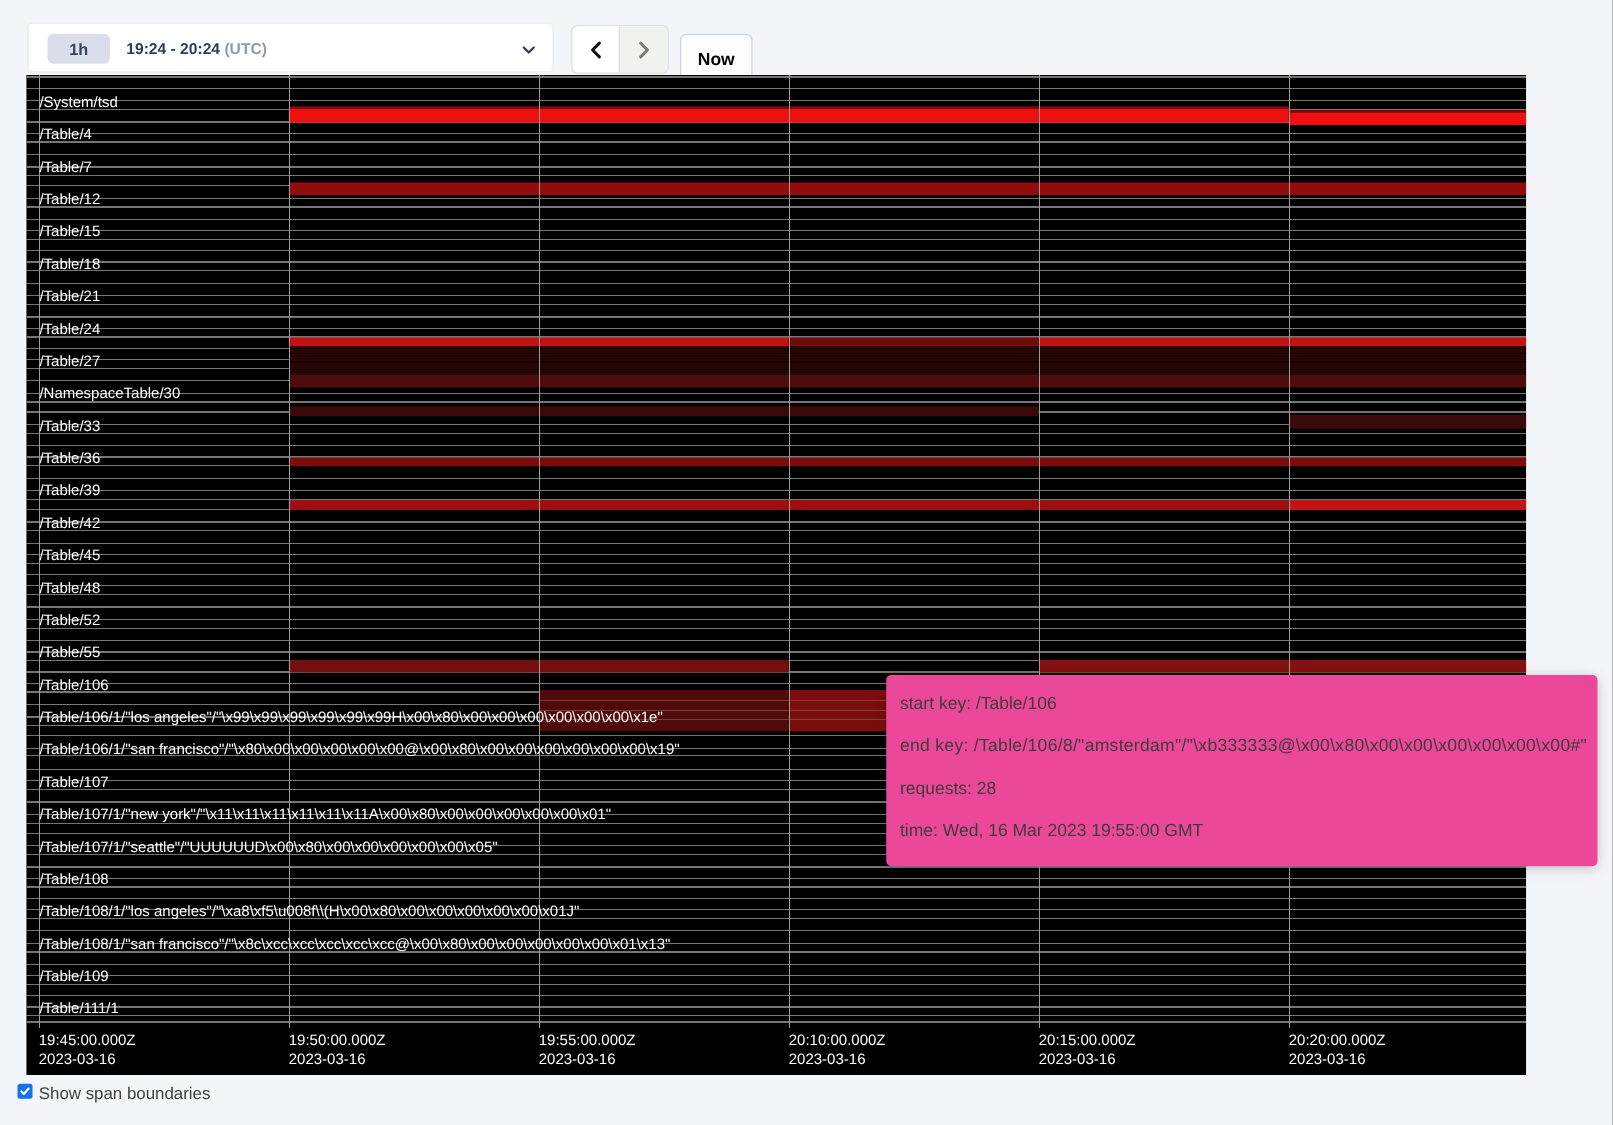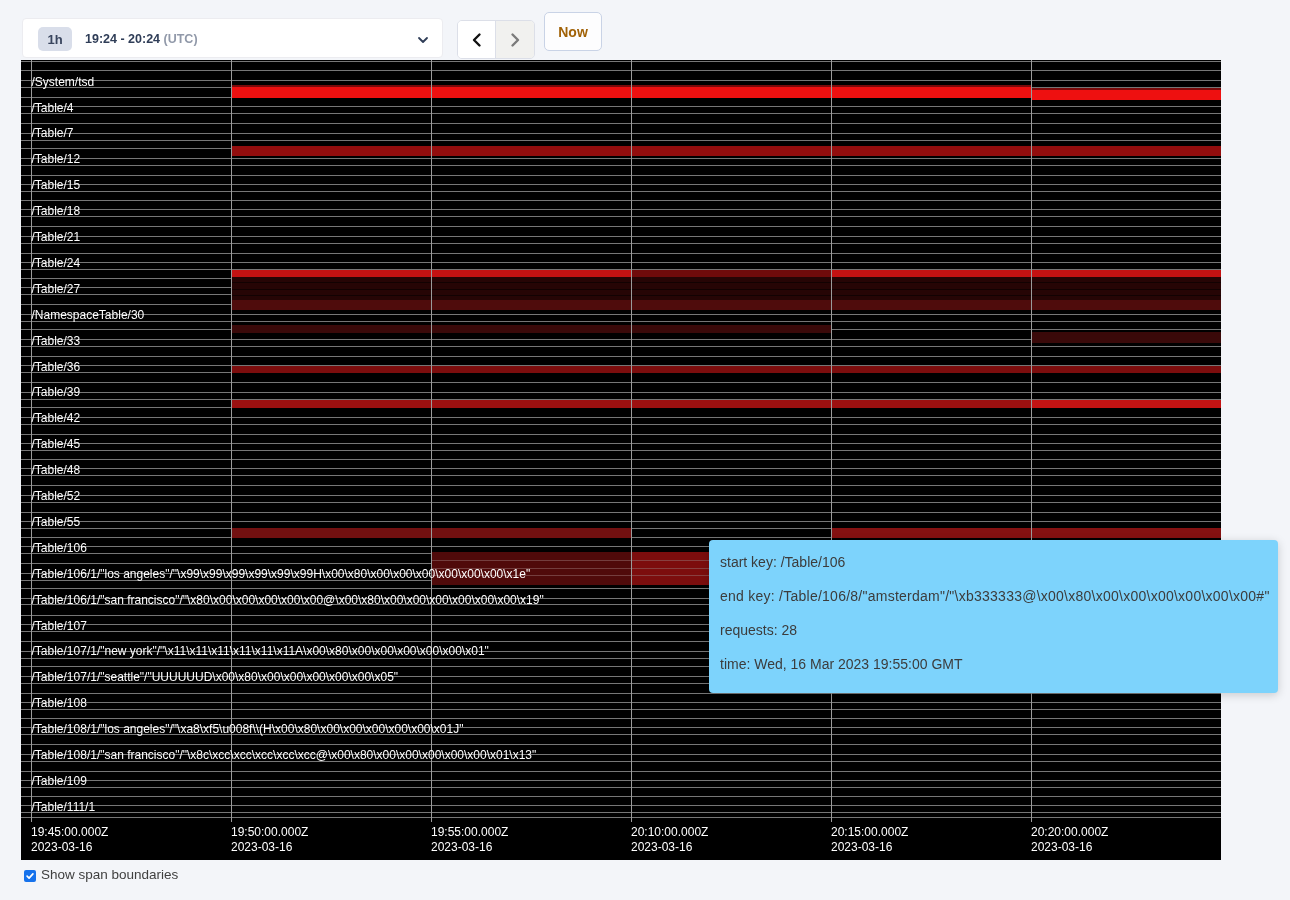--- a/index.html
+++ b/index.html
@@ -1,29 +1,29 @@
 <!DOCTYPE html>
 <html><head><meta charset="utf-8"><style>
 *{margin:0;padding:0;box-sizing:border-box}
 html,body{width:1290px;height:900px;background:#f3f5f9;font-family:"Liberation Sans",sans-serif;overflow:hidden;position:relative}
 .abs{position:absolute}
 .timesel{left:22px;top:18px;width:421px;height:40px;background:#fff;border:1px solid #ececf0;border-radius:4px;display:flex;align-items:center}
-.badge{margin-left:15px;margin-top:2px;width:34px;height:24px;background:#d9deea;border-radius:5px;display:flex;align-items:center;justify-content:center;font-size:13px;font-weight:bold;color:#39455e}
+.badge{margin-left:15px;margin-top:2px;width:50px;height:24px;background:#d9deea;border-radius:5px;display:flex;align-items:center;justify-content:center;font-size:13px;font-weight:bold;color:#39455e}
 .trange{margin-left:13px;margin-top:2px;font-size:12.5px;font-weight:bold;color:#2f3d57}
 .trange .utc{font-weight:bold;color:#9199a9}
 .chev{position:absolute;right:13px;top:15px}
 .navgrp{left:457px;top:20px;height:39px;display:flex;border:1px solid #dcdfe8;border-radius:5px;overflow:hidden}
 .navb{width:38px;height:37px;display:flex;align-items:center;justify-content:center}
 .navb.l{background:#fff;border-right:1px solid #dcdfe8}
 .navb.r{background:#f1f1ef}
-.nowbtn{left:544px;top:12px;width:58px;height:39px;background:#fdfdfe;border:1px solid #c9d3e6;border-radius:5px;display:flex;align-items:center;justify-content:center;font-size:14px;font-weight:bold;color:#a16207}
+.nowbtn{left:544px;top:27px;width:58px;height:39px;background:#fdfdfe;border:1px solid #c9d3e6;border-radius:5px;display:flex;align-items:center;justify-content:center;font-size:14px;font-weight:bold;color:#000000}
 .rl{fill:#ffffff;font-size:12px;font-family:"Liberation Sans",sans-serif}
 .al{fill:#ffffff;font-size:12px;font-family:"Liberation Sans",sans-serif}
-.tooltip{left:709px;top:540px;width:569px;height:153px;background:#7dd3fc;border-radius:4px;box-shadow:0 2px 10px rgba(0,0,0,.18);padding:5px 11px;font-size:14px;color:#3c3c3c;line-height:34px;white-space:nowrap;overflow:hidden}
-.cbrow{left:24px;top:867px;display:flex;align-items:flex-end;font-size:13.5px;color:#404040}
+.tooltip{left:709px;top:540px;width:569px;height:153px;background:#ec4899;border-radius:4px;box-shadow:0 2px 10px rgba(0,0,0,.18);padding:5px 11px;font-size:14px;color:#3c3c3c;line-height:34px;white-space:nowrap;overflow:hidden}
+.cbrow{left:14px;top:867px;display:flex;align-items:flex-start;font-size:13.5px;color:#404040}
 .cb{width:12px;height:12px;background:#1672ec;border-radius:2px;margin-right:5px;display:flex;align-items:center;justify-content:center}
 </style></head>
 <body>
 <div class="abs timesel">
   <div class="badge">1h</div>
   <div class="trange">19:24 - 20:24 <span class="utc">(UTC)</span></div>
   <svg class="chev" width="12" height="12" viewBox="0 0 12 12">
       <path d="M2 4l4 4 4-4" fill="none" stroke="#2f3d57" stroke-width="1.8" stroke-linecap="round" stroke-linejoin="round"></path>
     </svg>
 </div>

